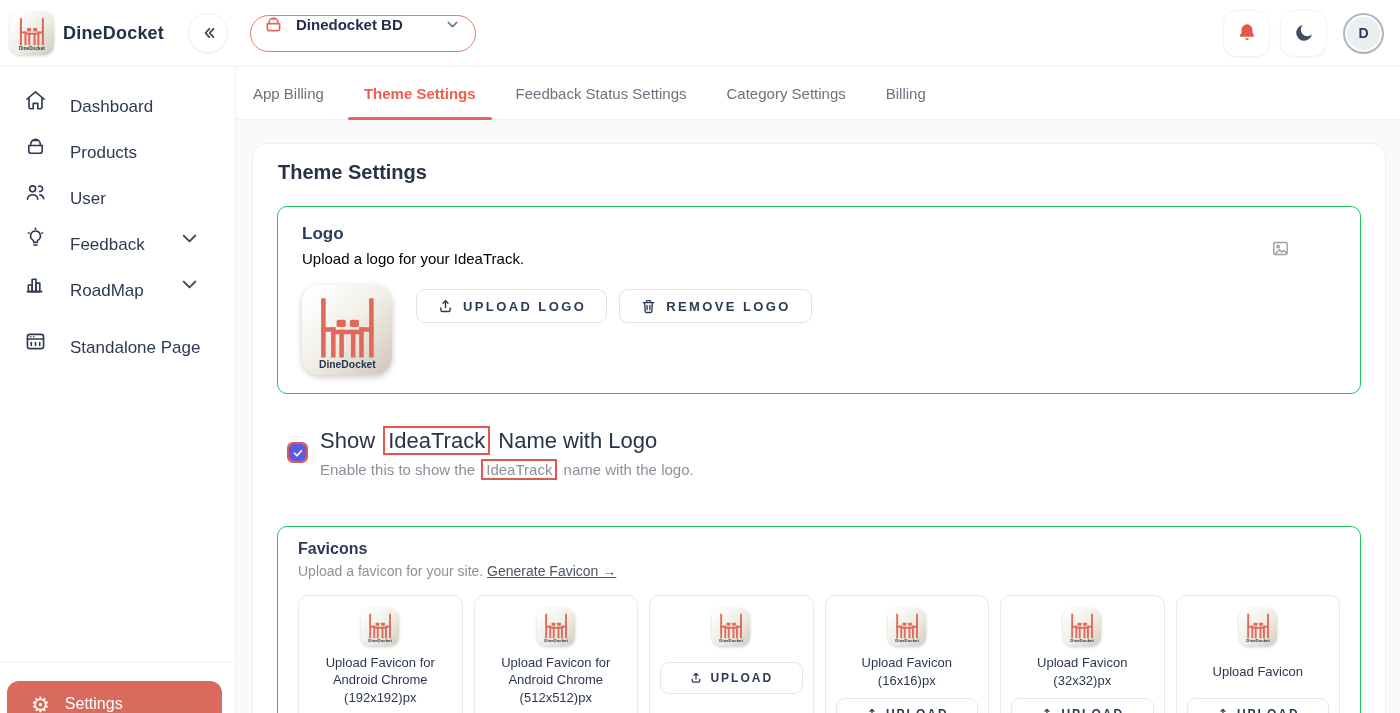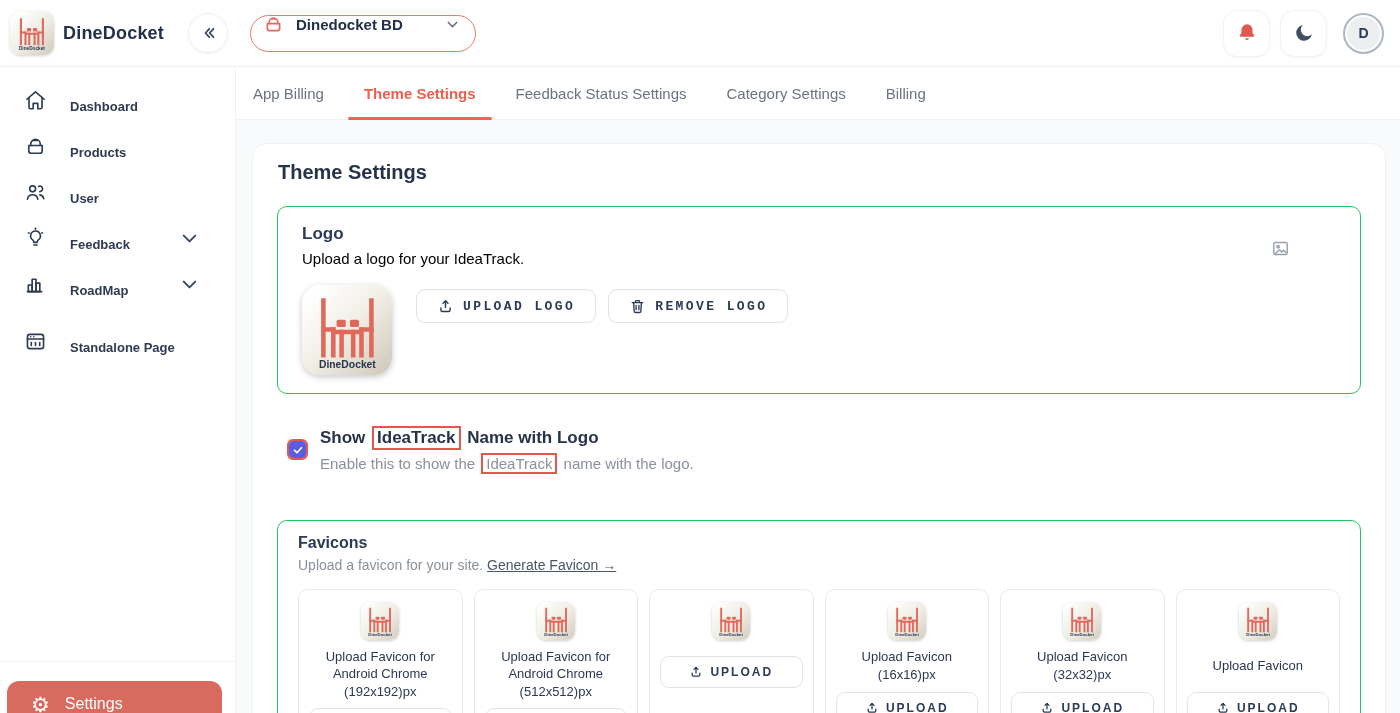--- a/index.html
+++ b/index.html
@@ -31,21 +31,21 @@
     display:flex; align-items:center; justify-content:center;
     font-size:14px; font-weight:700; color:#2b3a55; cursor:pointer; }
 
   
   .sidebar { position:absolute; left:0; top:67px; width:236px; height:646px;
     background:#fff; border-right:1px solid #f0f1f3; }
   .nav { padding-top:10px; }
   .nav-item { height:46px; display:flex; align-items:center; gap:23px;
     padding:0 34px 0 24px; cursor:pointer; color:#2e3a52; }
   .nav-item svg { width:23px; height:23px; flex:none; }
-  .nav-label { font-size:13px; font-weight:700; flex:1;margin-top:13px; }
+  .nav-label { font-size:17px; font-weight:400; flex:1;margin-top:13px; }
   .nav-chevron { color:#3d4a63; }
   .sidebar-footer { position:absolute; top:594px; left:0; right:0;
     border-top:1px solid #f2f3f4; padding:19px 13px 0 7px; }
   .settings-btn { width:100%; height:46px; border:none; border-radius:12px; background:#d96a5e;
     color:#fff; display:flex; align-items:center; gap:15px; padding:0 0 0 24px;
     font-size:16px; font-weight:500; cursor:pointer; font-family:inherit; }
   .gear-glyph { font-size:21px; line-height:1; }
 
   
   .tabbar { position:absolute; left:236px; top:67px; width:1164px; height:53px;
@@ -68,31 +68,31 @@
   .card-title { font-size:17px; font-weight:600; color:#2b3a55; }
   .card-sub { font-size:15px; color:#000000; margin-top:6px; }
   .corner-img-icon { position:absolute; right:70px; top:32px; color:#9aa1ab; }
 
   .logo-row { display:flex; align-items:flex-start; gap:24px; margin-top:18px; }
   .logo-preview { width:90px; height:90px; border-radius:18px;
     background:linear-gradient(135deg,#ffffff 10%,#f1eee6 50%,#cdc7b8 100%);
     box-shadow:0 2px 6px rgba(0,0,0,.22); display:flex; align-items:center; justify-content:center; }
   .logo-preview svg { width:92%; height:92%; }
   .logo-actions { padding-top:4px; }
-  .btn-row { display:flex; gap:12px;font-family:Liberation Mono, monospace; }
+  .btn-row { display:flex; gap:12px; }
   .outline-btn { height:34px; display:flex; align-items:center; gap:9px; padding:0 20px;
     background:#fff; border:1px solid #dfe2e6; border-radius:9px; cursor:pointer;
     font-family:inherit; font-size:13px; font-weight:700; letter-spacing:2.4px; color:#2b3a55; }
   .formats { font-size:13.5px; color:#9aa0a9; margin-top:13px; letter-spacing:.2px; }
 
   .check-block { display:flex; align-items:center; gap:14px; margin:32px 0 46px 12px; }
   .checkbox { width:17px; height:17px; border-radius:4px; background:#5b5ce2;
     outline:2px solid #e2584d; display:flex; align-items:center; justify-content:center;
     cursor:pointer; flex:none; }
-  .check-title { font-size:17px; font-weight:700; color:#273349; line-height:1.3; }
+  .check-title { font-size:22px; font-weight:400; color:#273349; line-height:1.3; }
   .check-desc { font-size:15px; color:#8b919b; margin-top:3px; }
   .hl-box { border:2px solid #e2584d; padding:0 3px; margin:0 2px; display:inline-block; line-height:1.15; }
 
   .favicons-card { padding:13px 20px 20px; }
   .fav-title { font-size:16px; font-weight:600; color:#2b3a55; }
   .fav-sub { font-size:14px; color:#8b919b; margin-top:5px; }
   .fav-link { color:#4b5563; text-decoration:underline; cursor:pointer; }
   .fav-grid { display:flex; gap:11px; margin-top:16px; }
   .fav-card { flex:1; border:1px solid #e7e9ec; border-radius:10px; padding:8px 10px 12px;
     display:flex; flex-direction:column; align-items:center; min-height:158px; background:#fff; }

